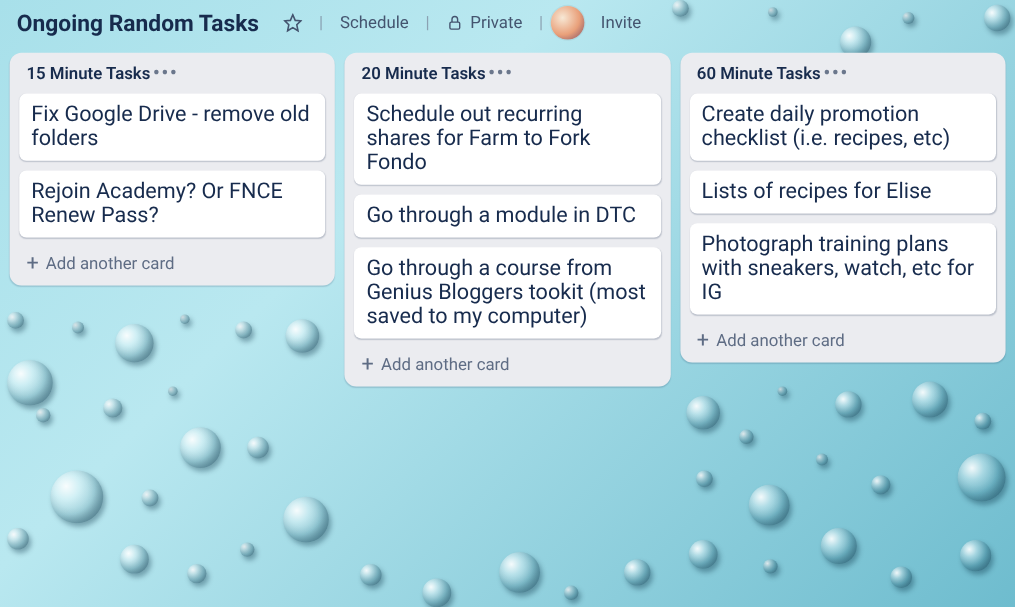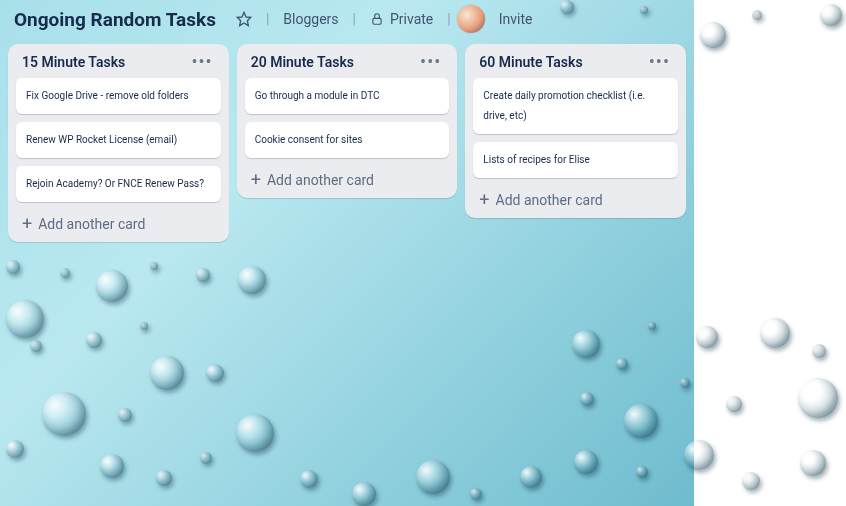--- a/index.html
+++ b/index.html
@@ -7,21 +7,21 @@
     padding: 0;
     width: 846px;
     height: 506px;
     font-family: -apple-system, BlinkMacSystemFont, "Segoe UI", Roboto, Helvetica, Arial, sans-serif;
     overflow: hidden;
     color: #172b4d;
     -webkit-font-smoothing: antialiased;
   }
   .board {
     position: relative;
-    width: 694px;
+    width: 846px;
     height: 506px;
     background: linear-gradient(135deg, #a8e0ea 0%, #b9e8f0 35%, #6ebcce 100%);
   }
   .bubbles {
     position: absolute;
     inset: 0;
     pointer-events: none;
     z-index: 0;
   }
   .bubble {
@@ -91,42 +91,41 @@
     border-radius: 10px;
     padding: 8px;
     display: flex;
     flex-direction: column;
     gap: 8px;
     box-shadow: 0 1px 1px rgba(9,30,66,.15);
   }
   .list-header {
     display: flex;
     align-items: center;
-    justify-content: space-between;
     padding: 2px 6px 0 6px;
   }
   .list-title {
     font-size: 14px;
     font-weight: 600;
     color: #172b4d;
   }
   .list-menu {
     color: #6b778c;
     font-size: 18px;
     line-height: 10px;
     padding: 0 2px;
     letter-spacing: 1px;
     cursor: pointer;
   }
   .card {
     background: #ffffff;
     border-radius: 6px;
     box-shadow: 0 1px 1px rgba(9,30,66,.2);
     padding: 8px 10px;
-    font-size: 10px;
+    font-size: 18px;
     line-height: 20px;
     color: #172b4d;
     cursor: pointer;
   }
   .add-card {
     display: flex;
     align-items: center;
     gap: 6px;
     padding: 6px 6px 2px 6px;
     color: #5e6c84;
@@ -197,21 +196,21 @@
 
     <span class="hdr-btn">
       <svg class="star-icon" width="16" height="16" viewBox="0 0 24 24" fill="none" stroke="#44546f" stroke-width="2">
           <polygon points="12 2 15 9 22 9.5 17 14.5 18.5 22 12 18 5.5 22 7 14.5 2 9.5 9 9 12 2"></polygon>
         </svg>
     </span>
 
     <span class="hdr-sep">|</span>
 
     <span class="hdr-btn">
-      <span>Bloggers</span>
+      <span>Schedule</span>
     </span>
 
     <span class="hdr-sep">|</span>
 
     <span class="hdr-btn">
       <svg class="lock-icon" width="14" height="14" viewBox="0 0 24 24" fill="none" stroke="#44546f" stroke-width="2">
           <rect x="5" y="11" width="14" height="10" rx="2"></rect>
           <path d="M8 11V7a4 4 0 0 1 8 0v4"></path>
         </svg>
       <span>Private</span>
@@ -227,48 +226,49 @@
   </div>
 
   <div class="lists">
 
     <div class="list">
       <div class="list-header">
         <span class="list-title">15 Minute Tasks</span>
         <span class="list-menu">•••</span>
       </div>
       <div class="card">Fix Google Drive - remove old folders</div>
-      <div class="card">Renew WP Rocket License (email)</div>
       <div class="card">Rejoin Academy? Or FNCE Renew Pass?</div>
       <div class="add-card">
         <span class="plus">+</span>
         <span>Add another card</span>
       </div>
     </div>
 
     <div class="list">
       <div class="list-header">
         <span class="list-title">20 Minute Tasks</span>
         <span class="list-menu">•••</span>
       </div>
+      <div class="card">Schedule out recurring shares for Farm to Fork Fondo</div>
       <div class="card">Go through a module in DTC</div>
-      <div class="card">Cookie consent for sites</div>
+      <div class="card">Go through a course from Genius Bloggers tookit (most saved to my computer)</div>
       <div class="add-card">
         <span class="plus">+</span>
         <span>Add another card</span>
       </div>
     </div>
 
     <div class="list">
       <div class="list-header">
         <span class="list-title">60 Minute Tasks</span>
         <span class="list-menu">•••</span>
       </div>
-      <div class="card">Create daily promotion checklist (i.e. drive, etc)</div>
+      <div class="card">Create daily promotion checklist (i.e. recipes, etc)</div>
       <div class="card">Lists of recipes for Elise</div>
+      <div class="card">Photograph training plans with sneakers, watch, etc for IG</div>
       <div class="add-card">
         <span class="plus">+</span>
         <span>Add another card</span>
       </div>
     </div>
 
   </div>
 </div>
 
 </body></html>

